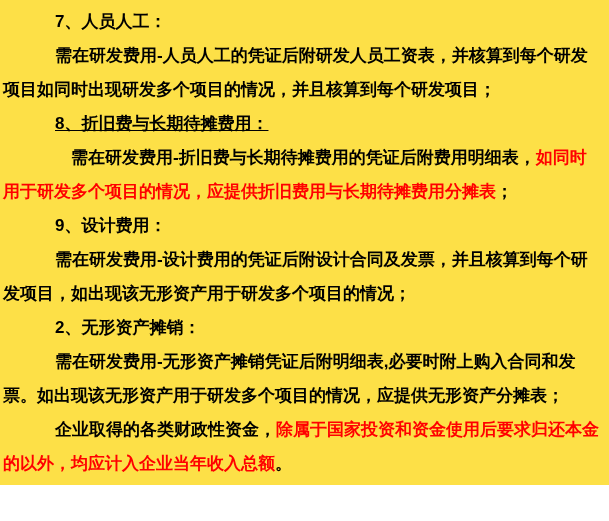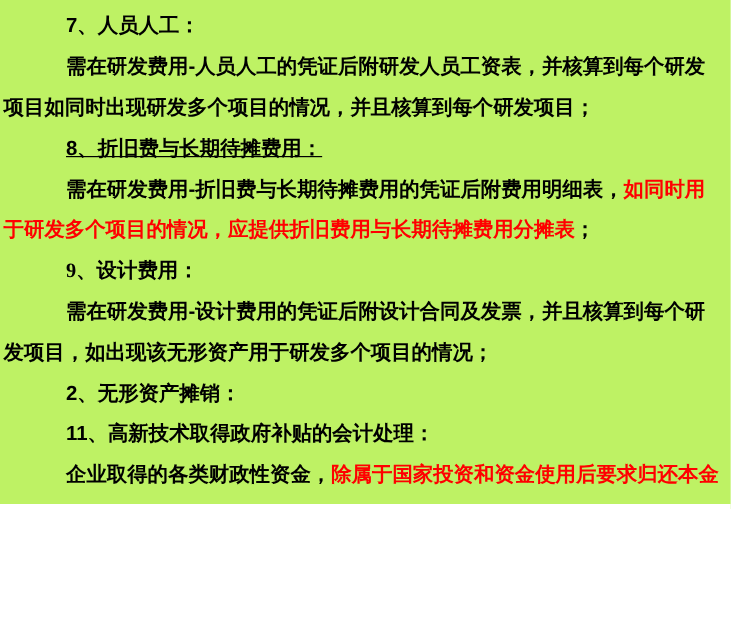--- a/index.html
+++ b/index.html
@@ -3,22 +3,22 @@
 <meta charset="utf-8">
 <style>
   html, body {
     margin: 0;
     padding: 0;
     background: #ffffff;
   }
   .page {
     position: relative;
     width: 609px;
-    height: 420px;
-    background: #bef264;
+    height: 485px;
+    background: #fde047;
     overflow: hidden;
     box-sizing: border-box;
   }
   .doc-content {
     position: absolute;
     top: 5px;
     left: 0;
     width: 609px;
     box-sizing: border-box;
     padding: 0 6px 0 3px;
@@ -42,20 +42,20 @@
   }
 </style>
 </head>
 <body>
 
 <div class="page">
   <div class="doc-content">
       <p class="para heading"><span class="seg" style="color: rgb(0, 0, 0);">7、人员人工：</span></p>
       <p class="para body"><span class="seg" style="color: rgb(0, 0, 0);">需在研发费用-人员人工的凭证后附研发人员工资表，并核算到每个研发项目如同时出现研发多个项目的情况，并且核算到每个研发项目；</span></p>
       <p class="para heading"><span class="seg" style="color: rgb(0, 0, 0); text-decoration: underline;">8、折旧费与长期待摊费用：</span></p>
-      <p class="para body"><span class="seg" style="color: rgb(0, 0, 0);">需在研发费用-折旧费与长期待摊费用的凭证后附费用明细表，</span><span class="seg" style="color: rgb(255, 0, 0);">如同时用于研发多个项目的情况，应提供折旧费用与长期待摊费用分摊表</span><span class="seg" style="color: rgb(0, 0, 0);">；</span></p>
-      <p class="para heading"><span class="seg" style="color: rgb(0, 0, 0); font-family: Liberation Serif, serif;">9、设计费用：</span></p>
+      <p class="para body"><span class="seg" style="color: rgb(0, 0, 0); margin-left: 16px;">需在研发费用-折旧费与长期待摊费用的凭证后附费用明细表，</span><span class="seg" style="color: rgb(255, 0, 0);">如同时用于研发多个项目的情况，应提供折旧费用与长期待摊费用分摊表</span><span class="seg" style="color: rgb(0, 0, 0);">；</span></p>
+      <p class="para heading"><span class="seg" style="color: rgb(0, 0, 0);">9、设计费用：</span></p>
       <p class="para body"><span class="seg" style="color: rgb(0, 0, 0);">需在研发费用-设计费用的凭证后附设计合同及发票，并且核算到每个研发项目，如出现该无形资产用于研发多个项目的情况；</span></p>
       <p class="para heading"><span class="seg" style="color: rgb(0, 0, 0);">2、无形资产摊销：</span></p>
-      <p class="para heading"><span class="seg" style="color: rgb(0, 0, 0);">11、高新技术取得政府补贴的会计处理：</span></p>
+      <p class="para body"><span class="seg" style="color: rgb(0, 0, 0);">需在研发费用-无形资产摊销凭证后附明细表,必要时附上购入合同和发票。如出现该无形资产用于研发多个项目的情况，应提供无形资产分摊表；</span></p>
       <p class="para body"><span class="seg" style="color: rgb(0, 0, 0);">企业取得的各类财政性资金，</span><span class="seg" style="color: rgb(255, 0, 0);">除属于国家投资和资金使用后要求归还本金的以外，均应计入企业当年收入总额</span><span class="seg" style="color: rgb(0, 0, 0);">。</span></p>
     </div>
 </div>
 
 </body></html>

